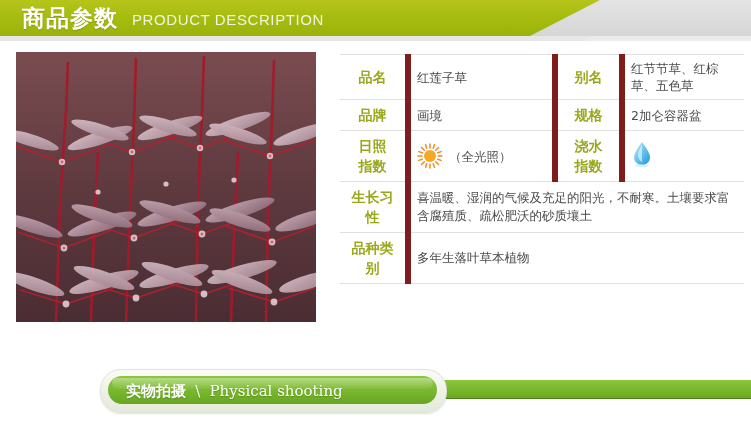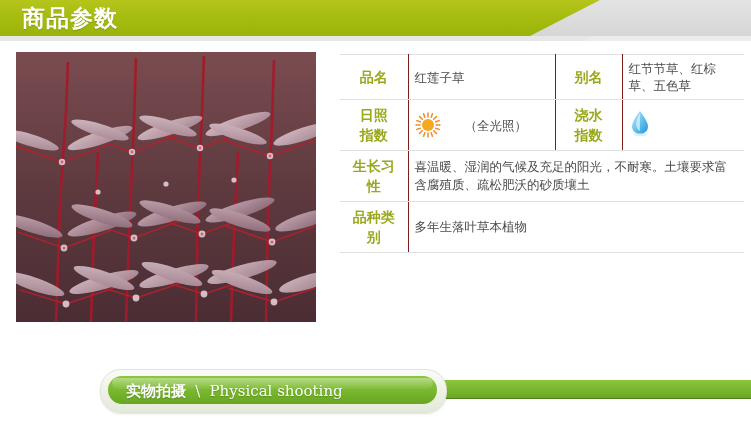--- a/index.html
+++ b/index.html
@@ -52,37 +52,37 @@
   }
   .photo svg{display:block;width:300px;height:270px;}
 
   
   .spec-table{
     position:absolute;left:340px;top:54px;width:404px;
     border-collapse:collapse;table-layout:fixed;
   }
   .spec-table td{
     border-bottom:1px solid #e0e0e0;
-    border-right:1px solid #7f1d1d;
+    border-right:6px solid #7f1d1d;
     padding:5px 6px;vertical-align:middle;
     font-family:"DejaVu Sans",sans-serif;
   }
   .spec-table tr:first-child td{border-top:1px solid #e0e0e0;}
   .spec-table td.last{border-right:none;}
   .lbl{
     color:#9aa81c;font-size:14px;font-weight:bold;text-align:center;
     line-height:20px;white-space:pre-line;
   }
   .val{
     color:#4a4a4a;font-size:12.5px;line-height:17px;text-align:left;
     padding-left:10px;
   }
   .val-wide{font-size:12.5px;line-height:18px;}
   .icon-cell{padding-left:8px;}
-  .sun-row{display:flex;align-items:center;gap:24px;}
+  .sun-row{display:flex;align-items:center;gap:6px;}
   .sun-note{color:#4a4a4a;font-size:12.5px;}
 
   
   .bottom{position:absolute;left:0;top:355px;width:751px;height:72px;}
   .bar-line{
     position:absolute;left:118px;top:25px;width:633px;height:18px;
     background:linear-gradient(to bottom,#8cc63e 0%,#79b72e 50%,#6aa824 100%);
     border-bottom:1px solid #4f7d18;
   }
   .pill{
@@ -115,20 +115,21 @@
 <body>
 
 <div class="page">
 
   <div class="header">
     <div class="header-gray"></div>
     <div class="header-gray-base"></div>
     <div class="header-green"></div>
     <div class="header-green-shadow"></div>
     <div class="header-title">商品参数</div>
+    <div class="header-sub">PRODUCT DESCRIPTION</div>
   </div>
 
   <div class="photo">
     <svg viewBox="0 0 300 270" preserveAspectRatio="none">
       <defs>
         <linearGradient id="bgg" x1="0" y1="0" x2="0" y2="1">
           <stop offset="0" stop-color="#7a4c50"></stop>
           <stop offset="0.5" stop-color="#5e3a3f"></stop>
           <stop offset="1" stop-color="#4a2d33"></stop>
         </linearGradient>
@@ -242,20 +243,26 @@
         <col style="width:147px">
       <col style="width:67px">
         <col style="width:122px">
     </colgroup>
     <tbody>
       <tr>
         <td class="lbl">品名</td>
         <td class="val">红莲子草</td>
         <td class="lbl">别名</td>
         <td class="val last">红节节草、红棕草、五色草</td>
+      </tr>
+      <tr>
+        <td class="lbl">品牌</td>
+        <td class="val">画境</td>
+        <td class="lbl">规格</td>
+        <td class="val last">2加仑容器盆</td>
       </tr>
       <tr>
         <td class="lbl">日照
 指数</td>
         <td class="val icon-cell">
           <div class="sun-row">
             <svg width="26" height="26" viewBox="0 0 26 26">
               <g stroke="#f08a25" stroke-width="1.5" stroke-linecap="round">
                 <line x1="13" y1="1" x2="13" y2="5"></line>
                 <line x1="13" y1="21" x2="13" y2="25"></line>

